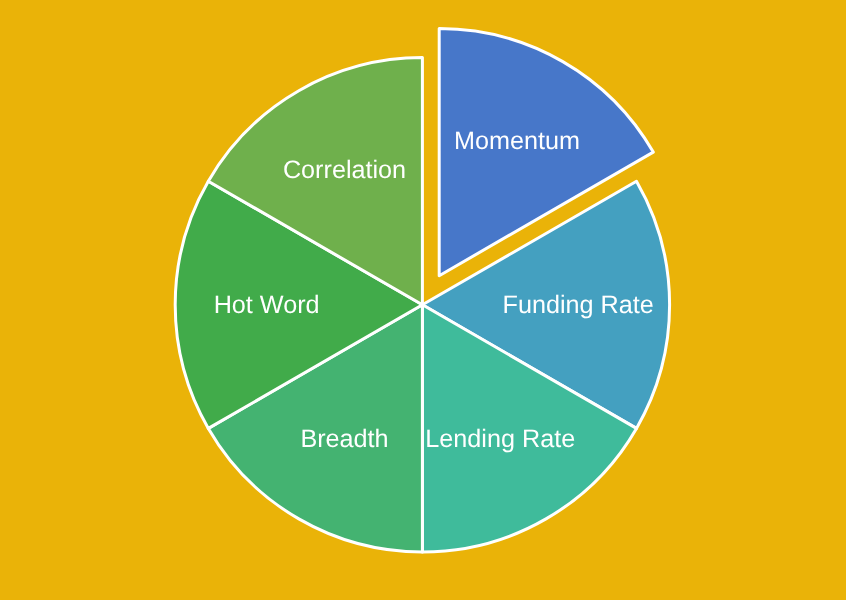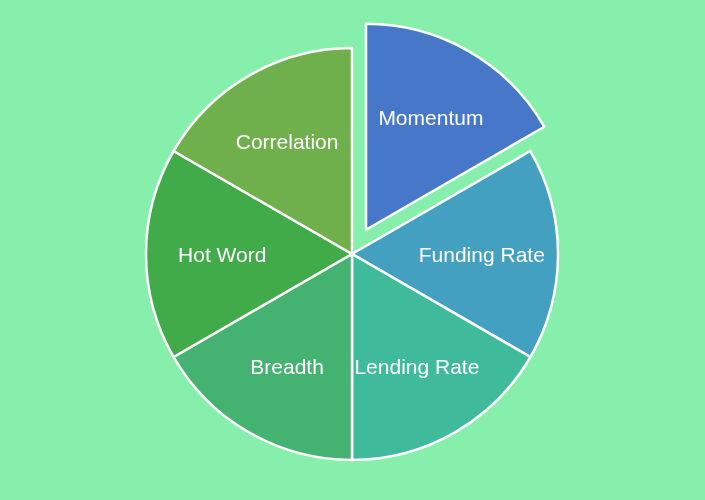--- a/index.html
+++ b/index.html
@@ -8,21 +8,21 @@
     background: #ffffff;
     width: 705px;
     height: 500px;
     overflow: hidden;
     font-family: "Liberation Sans", sans-serif;
   }
   .stage {
     position: relative;
     width: 705px;
     height: 500px;
-    background: #86efac;
+    background: #eab308;
   }
   svg { display: block; }
   .slice-label {
     font-family: "Liberation Sans", sans-serif;
     font-size: 21px;
     font-weight: 400;
     pointer-events: none;
   }
   .pie-sector { cursor: pointer; }
 </style>

